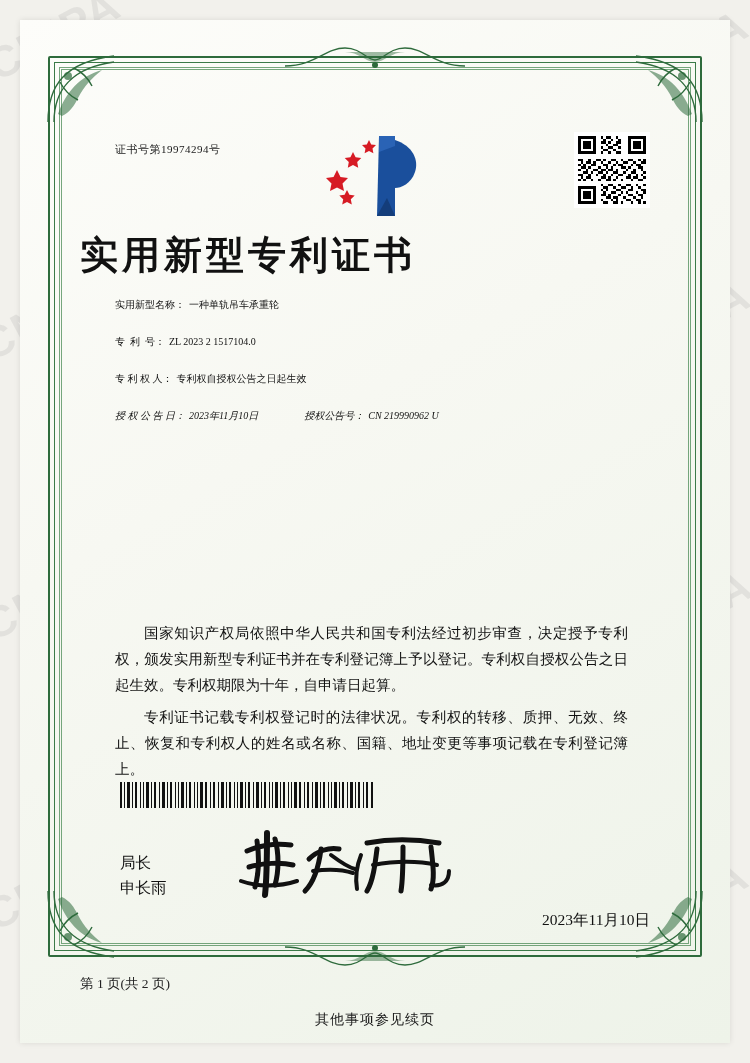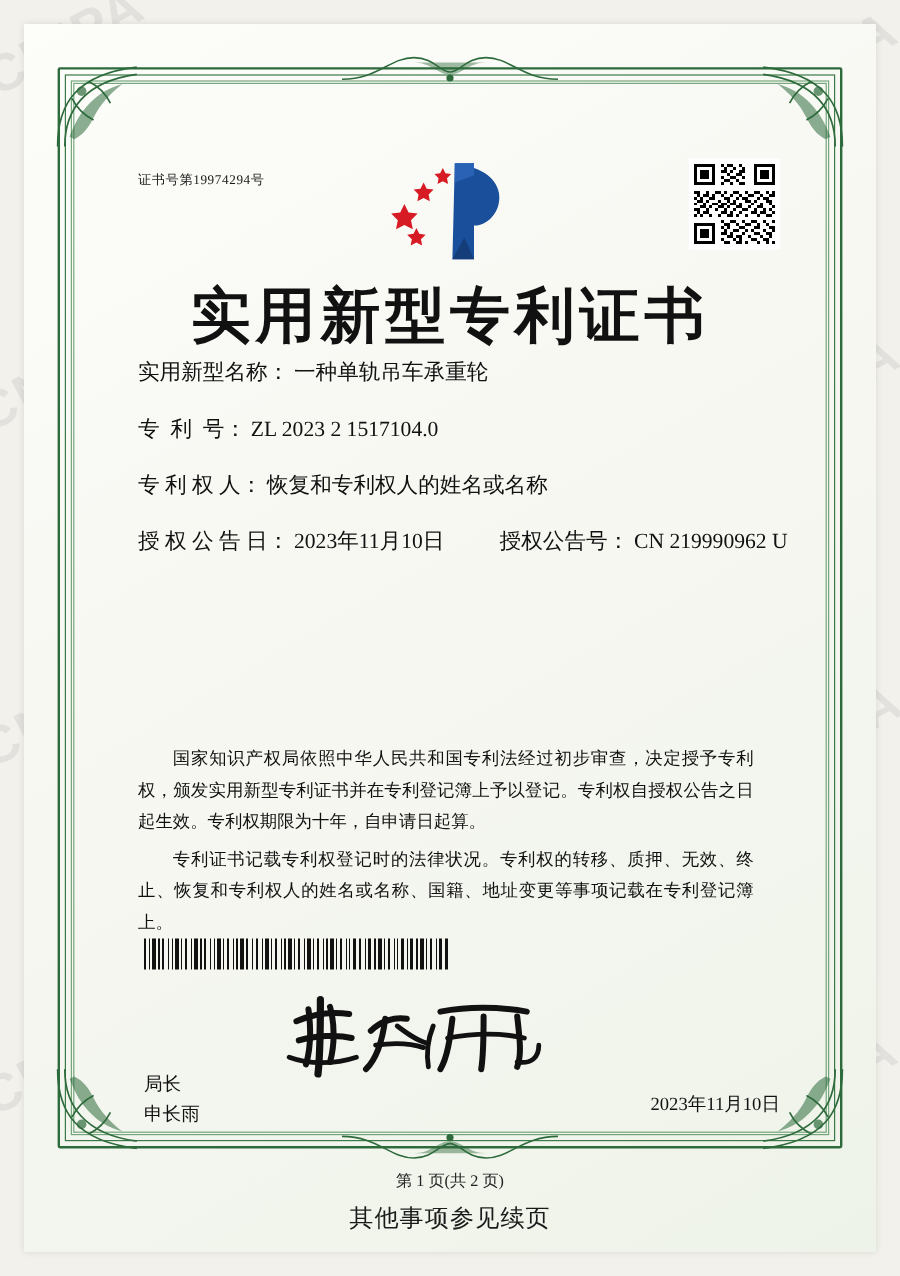--- a/index.html
+++ b/index.html
@@ -124,49 +124,48 @@
     transform: translateX(-50%);
     width: 120px;
     height: 92px;
   }
   .emblem svg { width: 100%; height: 100%; display: block; }
 
   .title {
     position: absolute;
     left: 0; right: 0;
     top: 140px;
-    text-align: center;
-    font-size: 50px;
+    font-size: 38px;
     font-weight: bold;
     letter-spacing: 4px;
     color: #111;
     font-family: "DejaVu Serif", serif;
   }
 
   .fields {
     position: absolute;
     left: 35px;
     right: 10px;
     top: 208px;
   }
   .field-row {
     display: flex;
     align-items: baseline;
     margin-bottom: 23px;
-    font-size: 18px;
+    font-size: 10px;
     color: #111;
   }
   .field-label {
     white-space: pre;
     flex: 0 0 auto;
   }
   .field-value {
     margin-left: 4px;
   }
-  .field-row.dual { margin-bottom: 23px; }
+  .field-row.dual { margin-bottom: 23px; font-style: italic; }
   .dual-gap { display: inline-block; width: 46px; }
 
   .paragraphs {
     position: absolute;
     left: 35px;
     right: 26px;
     top: 530px;
     font-size: 14.5px;
     line-height: 26px;
     color: #111;
@@ -186,21 +185,20 @@
   }
   .barcode svg { width: 100%; height: 100%; display: block; }
 
   .director {
     position: absolute;
     left: 40px;
     top: 760px;
     font-size: 15.5px;
     line-height: 25px;
     color: #111;
-    margin-top: 41px;
   }
 
   .signature {
     position: absolute;
     left: 155px;
     top: 735px;
     width: 240px;
     height: 75px;
     color: #111;
   }
@@ -211,33 +209,33 @@
     right: 20px;
     top: 820px;
     font-size: 15.5px;
     color: #111;
   }
 
   .page-no {
     position: absolute;
     left: 0; right: 0;
     bottom: -60px;
-    text-align: center;
+    text-align: left;
     font-size: 13.5px;
     color: #222;
     font-family: Liberation Serif, serif;
   }
 
   .footer-note {
     position: absolute;
     left: 0;
     right: 0;
     bottom: 14px;
     text-align: center;
-    font-size: 20px;
+    font-size: 14px;
     letter-spacing: 1px;
     color: #1a1a1a;
     z-index: 4;
     margin-top: 41px;
   }
 </style>
 </head>
 <body>
 
 <div id="watermarks">
@@ -503,21 +501,21 @@
       <div class="field-row">
         <span class="field-label">实用新型名称：</span>
         <span class="field-value">一种单轨吊车承重轮</span>
       </div>
       <div class="field-row">
         <span class="field-label">专  利  号：</span>
         <span class="field-value">ZL 2023 2 1517104.0</span>
       </div>
       <div class="field-row">
         <span class="field-label">专 利 权 人：</span>
-        <span class="field-value">恢复和专利权人的姓名或名称</span>
+        <span class="field-value">专利权自授权公告之日起生效</span>
       </div>
       <div class="field-row dual">
         <span class="field-label">授 权 公 告 日：</span>
         <span class="field-value">2023年11月10日</span>
         <span class="dual-gap"></span>
         <span class="field-label">授权公告号：</span>
         <span class="field-value">CN 219990962 U</span>
       </div>
     </div>
 

